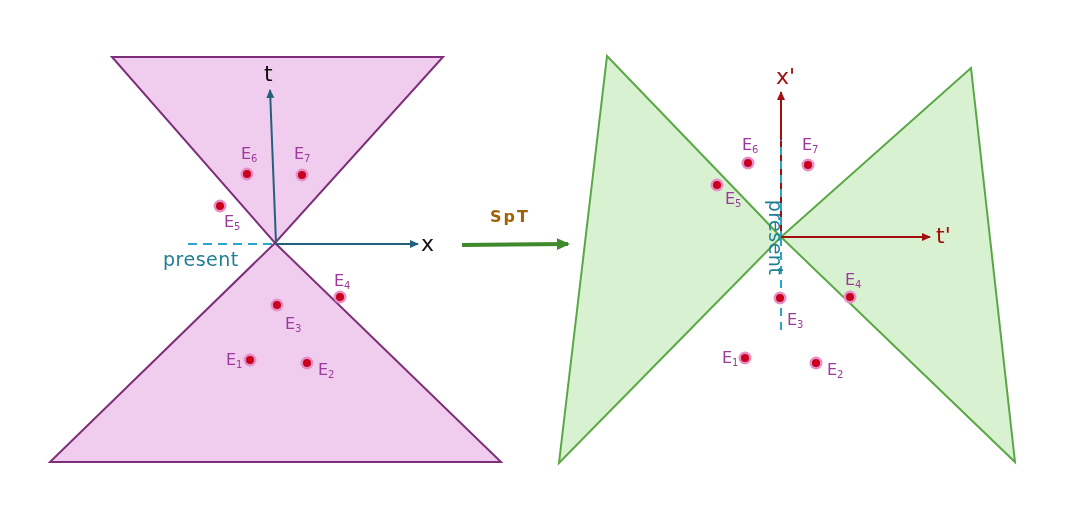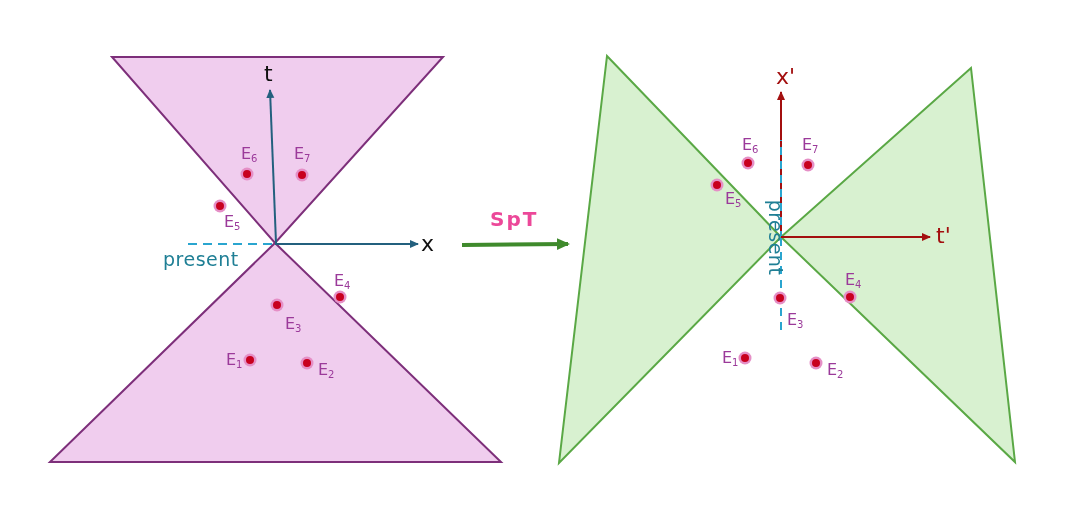--- a/index.html
+++ b/index.html
@@ -46,22 +46,22 @@
       font-size: 22px;
       font-family: "DejaVu Sans", sans-serif;
     }
     .present-label {
       color: #1f7f95;
       font-size: 19px;
       font-family: "DejaVu Sans", sans-serif;
       letter-spacing: 0.5px;
     }
     .transform-label {
-      color: #ec4899;
-      font-size: 20px;
+      color: #a16207;
+      font-size: 16px;
       font-weight: bold;
       font-family: "DejaVu Sans", sans-serif;
       letter-spacing: 2px;
     }
   </style>
 </head>
 <body>
 
 <div id="stage">
   <svg id="svg" width="1076" height="513" viewBox="0 0 1076 513">

